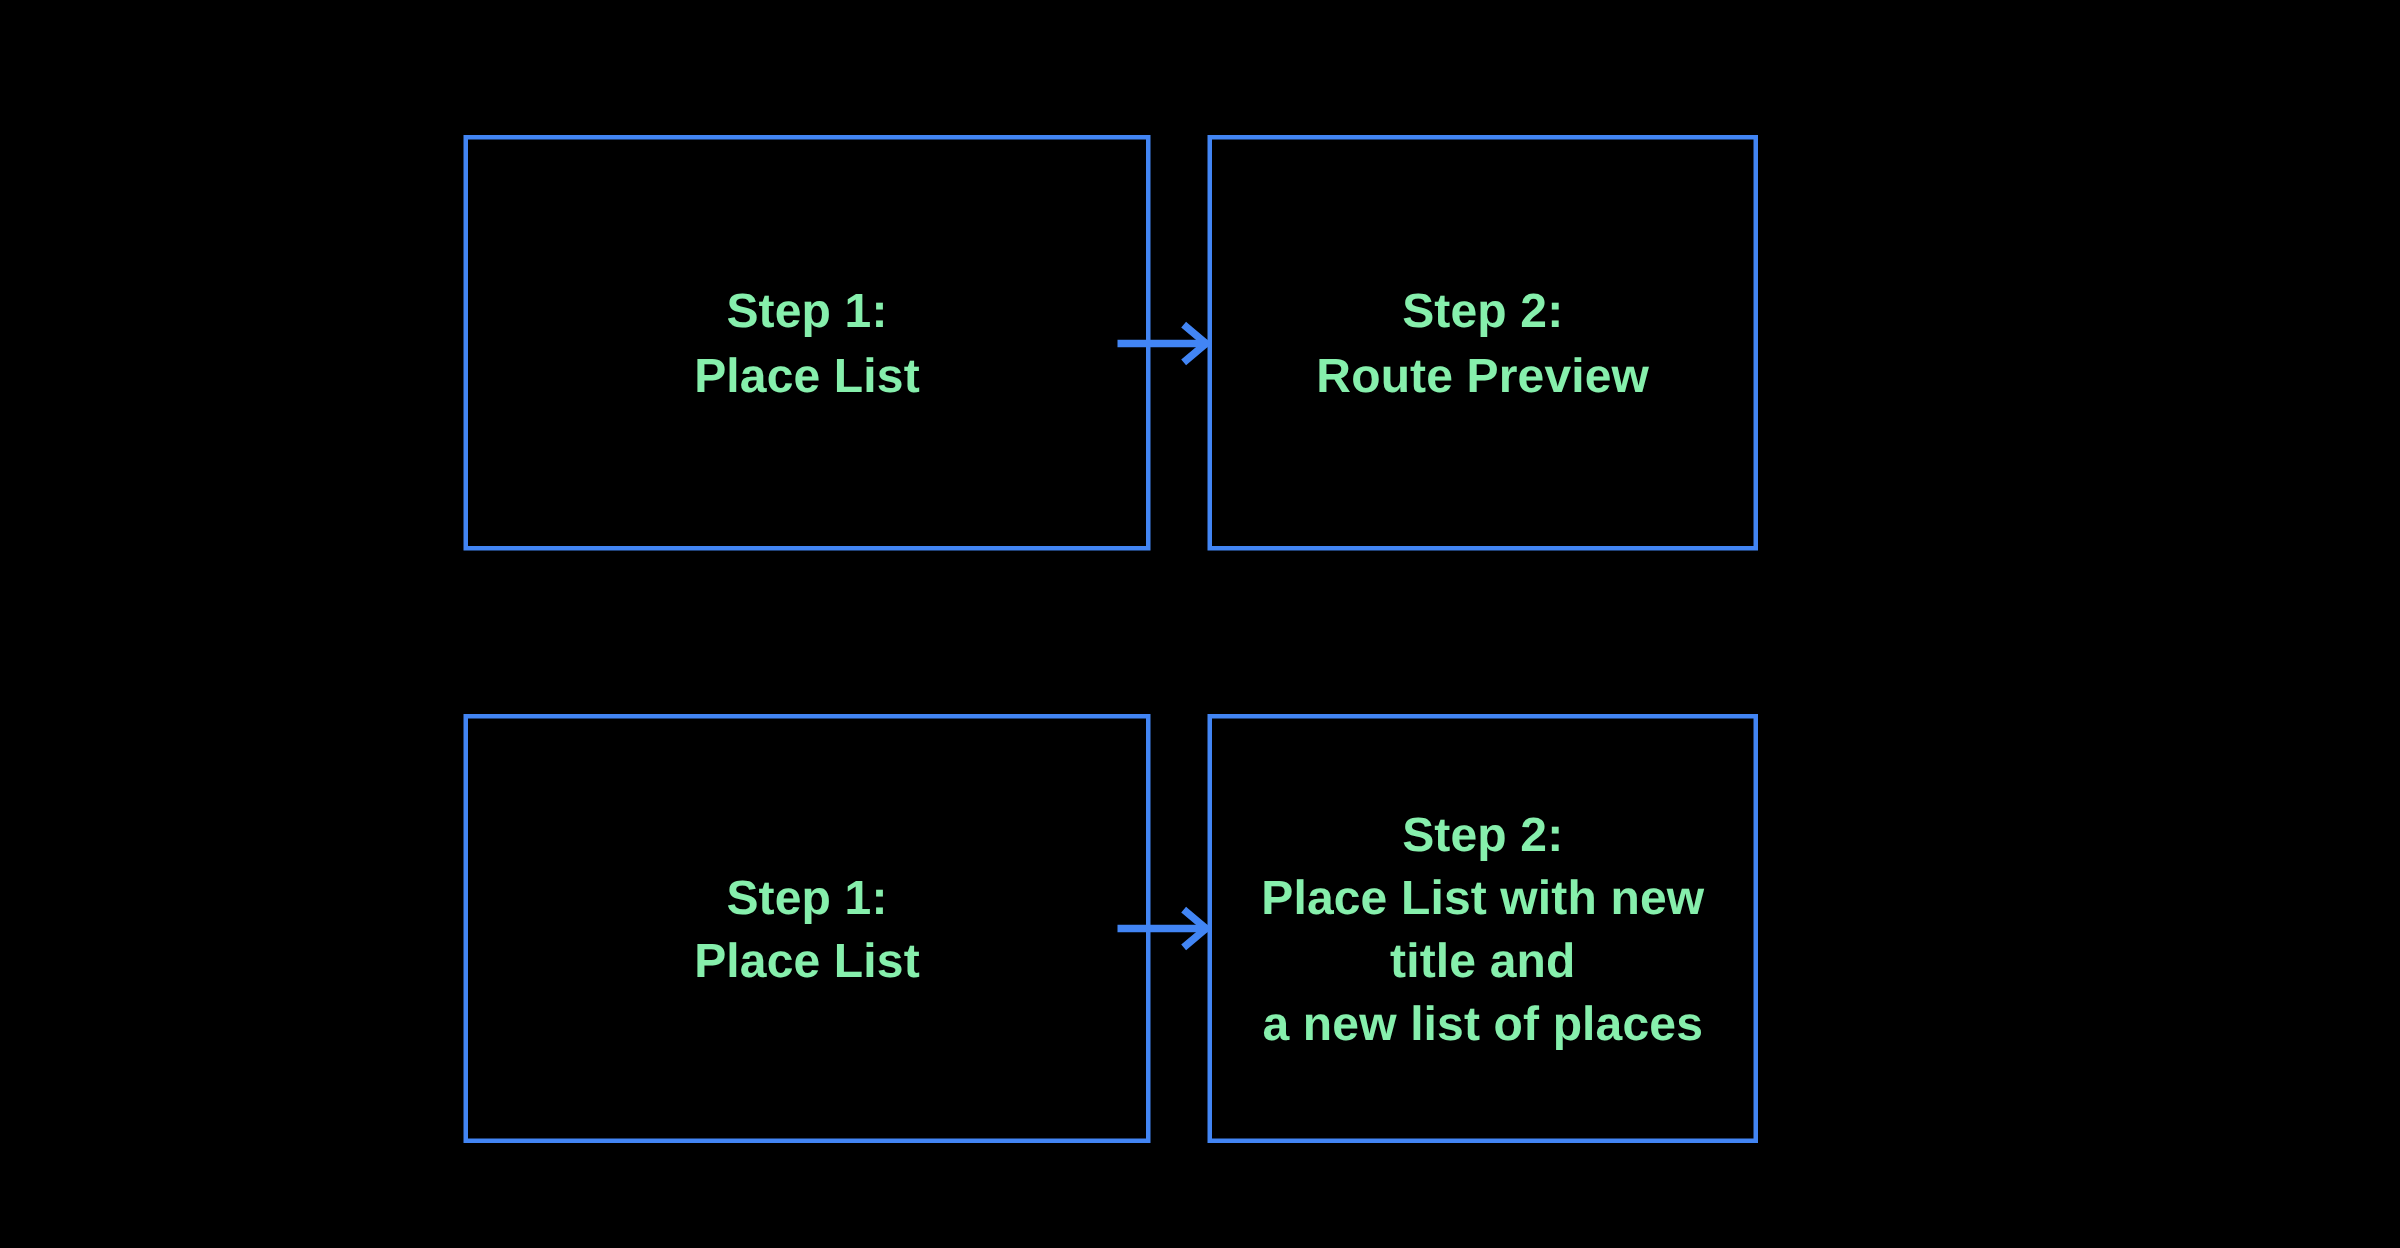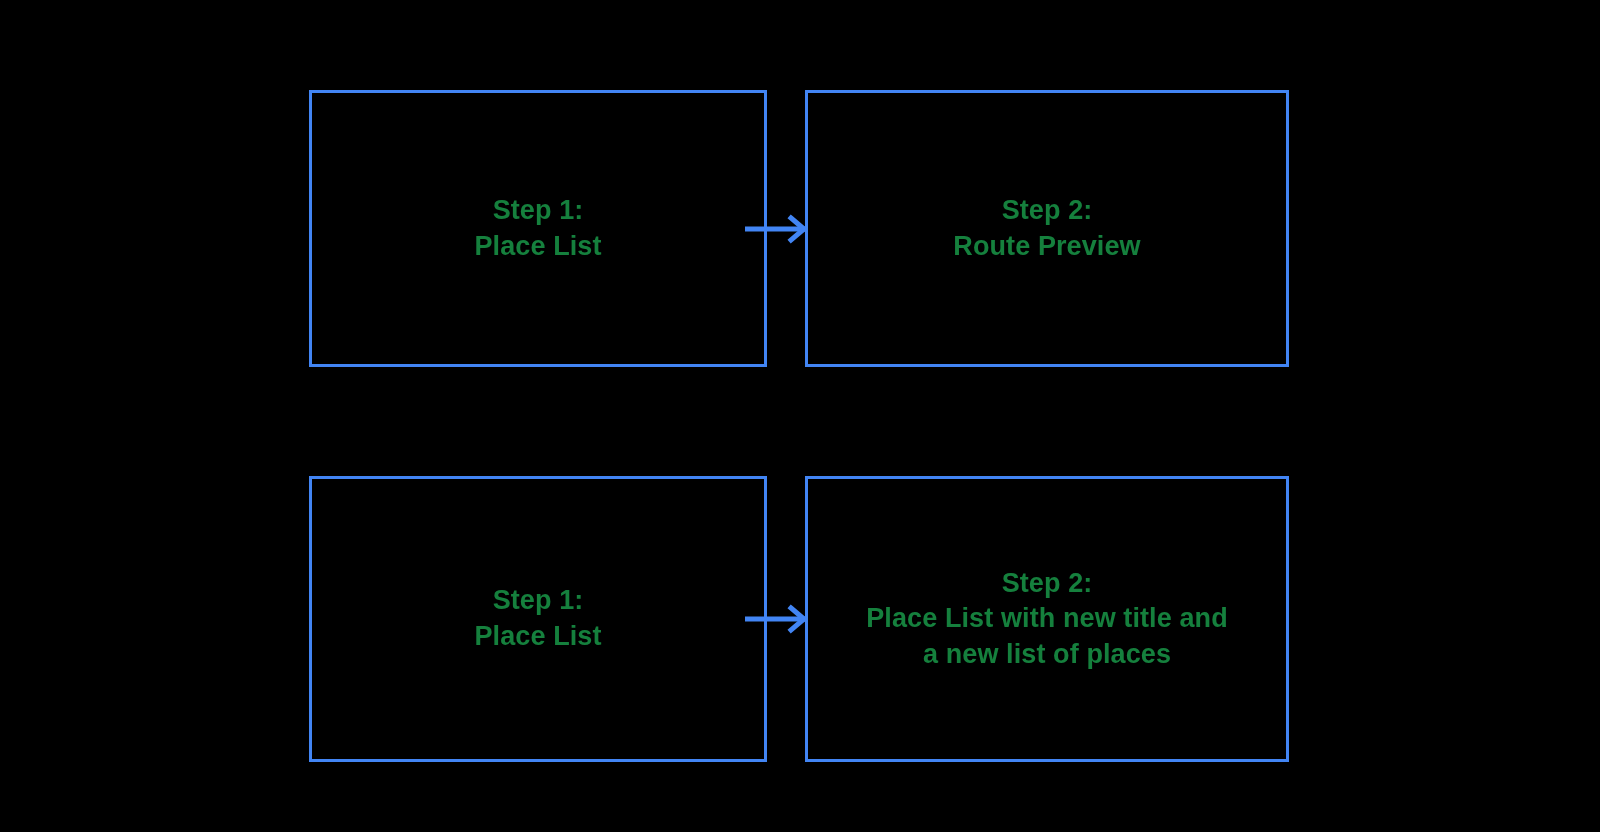--- a/index.html
+++ b/index.html
@@ -39,28 +39,28 @@
     text-align: center;
   }
   .box-left {
     left: 309px;
     width: 458px;
     top: 0;
     height: 100%;
   }
   .box-right {
     left: 805px;
-    width: 484px;
+    width: 367px;
     top: 0;
     height: 100%;
     text-align: center;
   }
   .box-label {
-    color: #15803d;
-    font-size: 27px;
+    color: #86efac;
+    font-size: 32px;
     font-weight: bold;
     line-height: 1.32;
     letter-spacing: 0.1px;
     white-space: pre-line;
     padding: 0 10px;
   }
 
   .connector {
     position: absolute;
     top: 50%;

